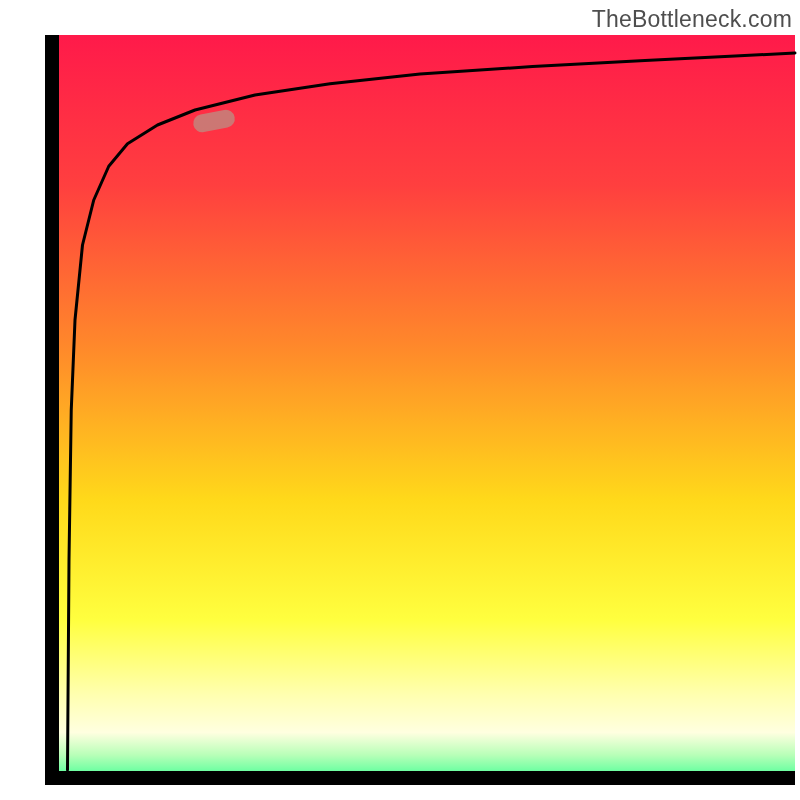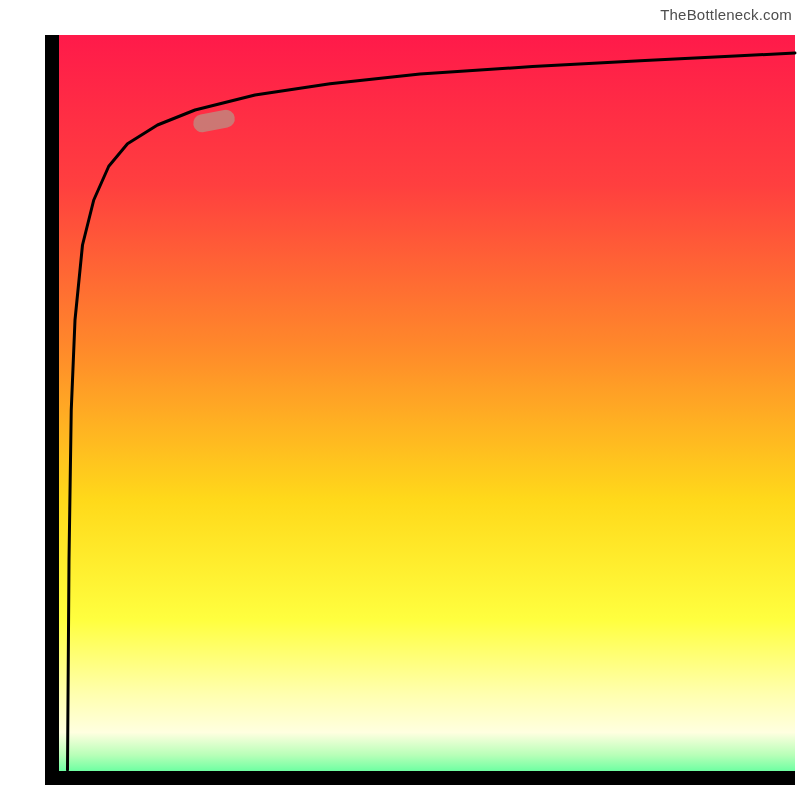--- a/index.html
+++ b/index.html
@@ -61,21 +61,21 @@
     width: 42px;
     height: 18px;
     background: rgba(190, 140, 130, 0.78);
     border-radius: 10px;
     transform: translate(-50%, -50%) rotate(-11deg);
   }
   .attribution {
     position: absolute;
     top: 6px;
     right: 8px;
-    font-size: 15px;
+    font-size: 23px;
     color: #4e4e4e;
     letter-spacing: 0.2px;
   }
 </style>
 </head>
 <body>
 
 <div class="frame">
 
   <div class="plot-area">

